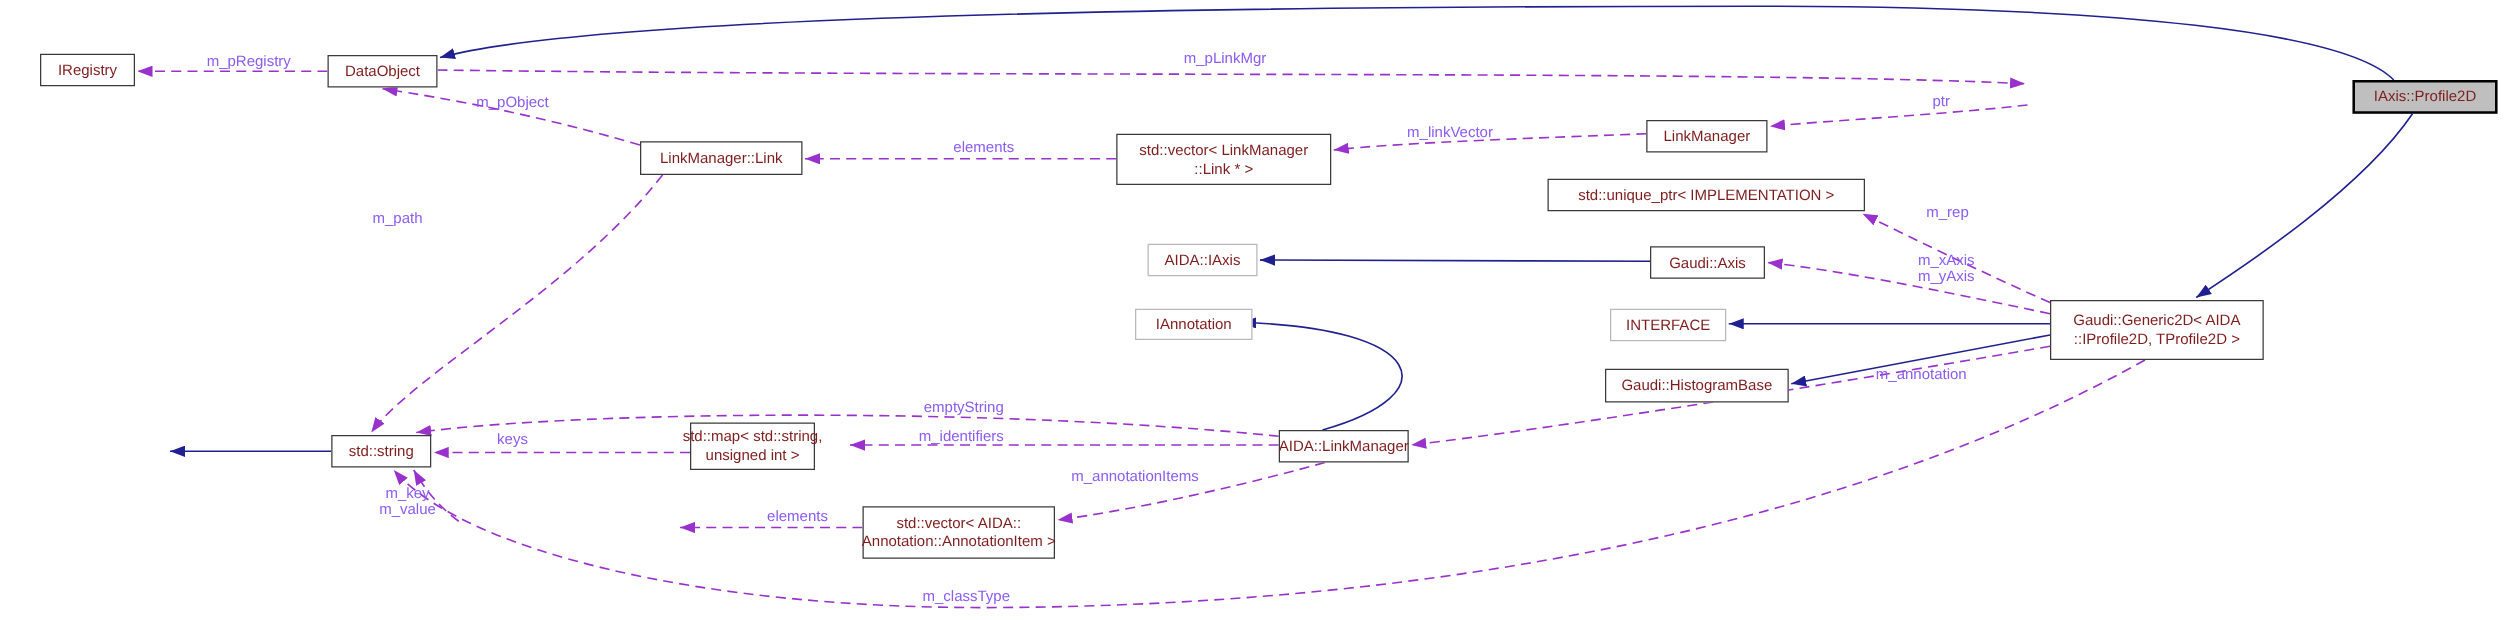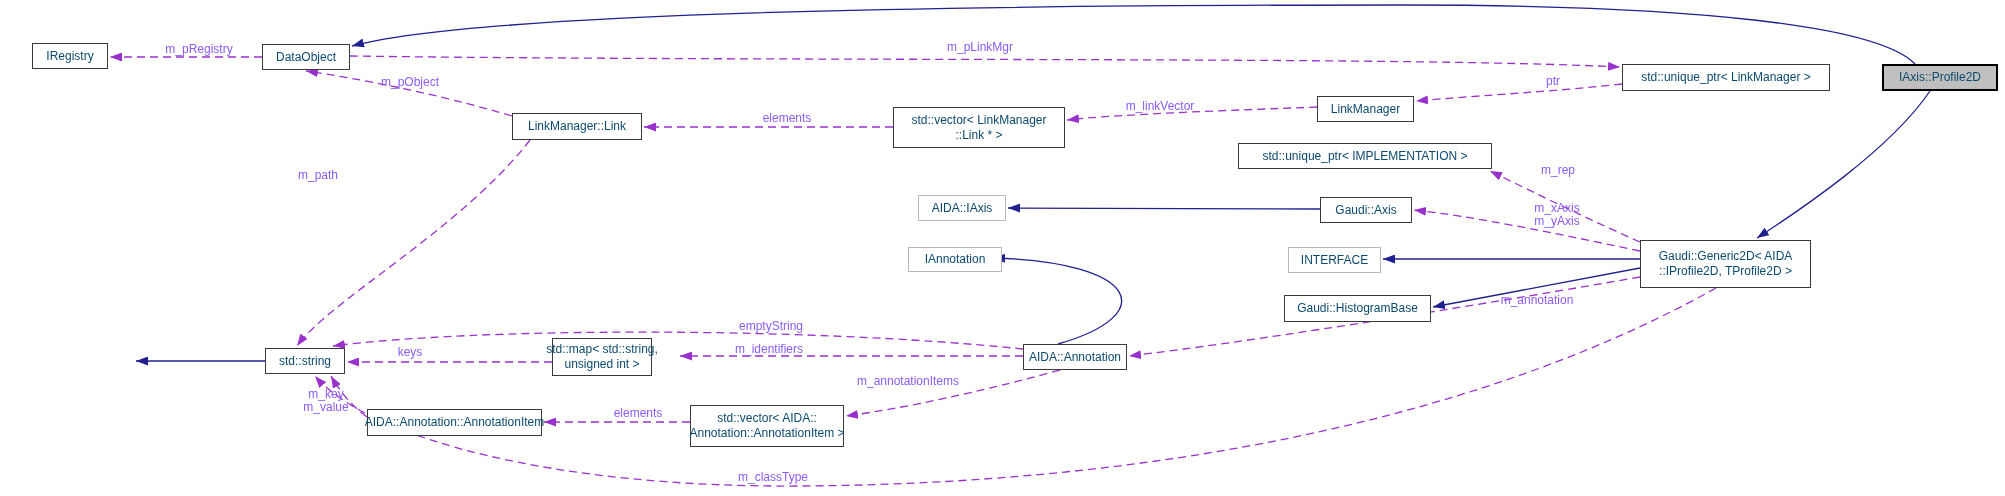--- a/index.html
+++ b/index.html
@@ -3,21 +3,21 @@
 <meta charset="utf-8">
 <style>
   html,body{margin:0;padding:0;background:#ffffff;}
   .canvas{position:relative;width:2005px;height:496px;background:#ffffff;
           font-family:"Liberation Sans",sans-serif;overflow:hidden;}
   svg.edges{position:absolute;left:0;top:0;z-index:0;}
   .e-inh{fill:none;stroke:#202090;stroke-width:1.3px;}
   .e-use{fill:none;stroke:#9932cc;stroke-width:1.3px;stroke-dasharray:8 5;}
   .node{position:absolute;box-sizing:border-box;background:#ffffff;border:1.4px solid #3a3a3a;
         display:flex;flex-direction:column;align-items:center;justify-content:center;
-        font-size:12px;line-height:15px;color:#0c4a6e;white-space:nowrap;text-align:center;
+        font-size:12px;line-height:15px;color:#7f1d1d;white-space:nowrap;text-align:center;
         z-index:2;cursor:pointer;}
   .node.muted{border:1.2px solid #b9b9b9;}
   .node.highlight{background:#bfbfbf;border:2px solid #000;}
   .elabel{position:absolute;transform:translate(-50%,-50%);font-size:12px;line-height:13px;
           color:#8b5cf6;white-space:nowrap;z-index:1;text-align:center;}
   .elabel span{display:block;}
 </style>
 </head>
 <body>
 
@@ -69,23 +69,20 @@
   <div class="node" style="left:512px;top:113px;width:130px;height:27px">
     <span>LinkManager::Link</span>
   </div>
   <div class="node" style="left:893px;top:107px;width:172px;height:41px">
     <span>std::vector&lt; LinkManager</span>
     <span>::Link * &gt;</span>
   </div>
   <div class="node" style="left:1317px;top:96px;width:97px;height:26px">
     <span>LinkManager</span>
   </div>
-  <div class="node" style="left:1622px;top:64px;width:208px;height:27px">
-    <span>std::unique_ptr&lt; LinkManager &gt;</span>
-  </div>
   <div class="node highlight" style="left:1882px;top:64px;width:116px;height:27px">
     <span>IAxis::Profile2D</span>
   </div>
   <div class="node" style="left:1238px;top:143px;width:254px;height:26px">
     <span>std::unique_ptr&lt; IMPLEMENTATION &gt;</span>
   </div>
   <div class="node muted" style="left:918px;top:195px;width:88px;height:26px">
     <span>AIDA::IAxis</span>
   </div>
   <div class="node" style="left:1320px;top:197px;width:92px;height:26px">
@@ -105,24 +102,21 @@
     <span>::IProfile2D, TProfile2D &gt;</span>
   </div>
   <div class="node" style="left:265px;top:348px;width:80px;height:26px">
     <span>std::string</span>
   </div>
   <div class="node" style="left:552px;top:338px;width:100px;height:38px">
     <span>std::map&lt; std::string,</span>
     <span>unsigned int &gt;</span>
   </div>
   <div class="node" style="left:1023px;top:344px;width:104px;height:26px">
-    <span>AIDA::Annotation</span>
-  </div>
-  <div class="node" style="left:367px;top:409px;width:175px;height:27px">
-    <span>AIDA::Annotation::AnnotationItem</span>
+    <span>AIDA::LinkManager</span>
   </div>
   <div class="node" style="left:690px;top:405px;width:154px;height:42px">
     <span>std::vector&lt; AIDA::</span>
     <span>Annotation::AnnotationItem &gt;</span>
   </div>
 
   <div class="elabel" style="left:199px;top:49px">
     <span>m_pRegistry</span>
   </div>
   <div class="elabel" style="left:980px;top:47px">

